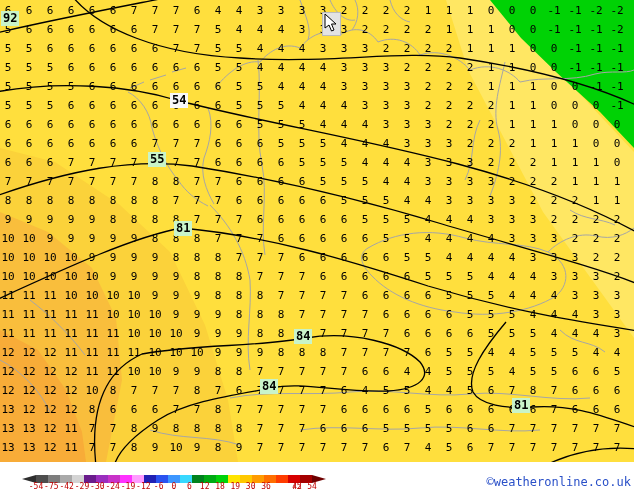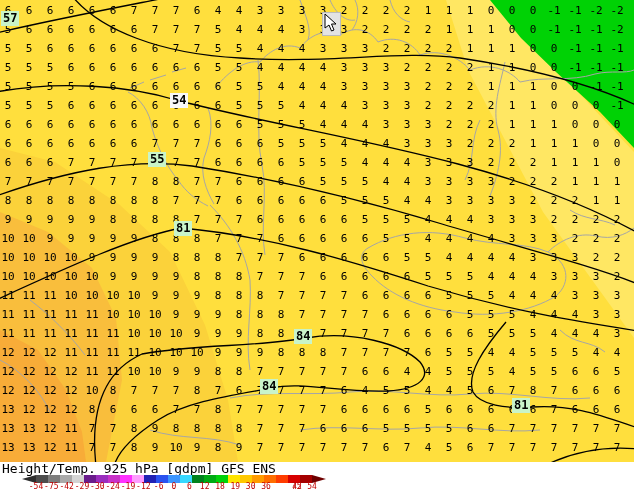--- a/index.html
+++ b/index.html
@@ -804,38 +804,37 @@
         <span class="tv" style="left: 470px; top: 443px;">6</span>
         <span class="tv" style="left: 491px; top: 443px;">7</span>
         <span class="tv" style="left: 512px; top: 443px;">7</span>
         <span class="tv" style="left: 533px; top: 443px;">7</span>
         <span class="tv" style="left: 554px; top: 443px;">7</span>
         <span class="tv" style="left: 575px; top: 443px;">7</span>
         <span class="tv" style="left: 596px; top: 443px;">7</span>
         <span class="tv" style="left: 617px; top: 443px;">7</span>
       </div>
     <div class="layer" id="contour-labels">
-        <span class="clab" style="left: 1px; top: 11px; background: rgb(201, 244, 201);">57</span>
+        <span class="clab" style="left: 1px; top: 11px; background: rgb(201, 244, 201);">92</span>
         <span class="clab" style="left: 170px; top: 93px; background: rgb(248, 248, 248);">54</span>
         <span class="clab" style="left: 148px; top: 152px; background: rgb(201, 244, 201);">55</span>
         <span class="clab" style="left: 174px; top: 221px; background: rgb(201, 244, 201);">81</span>
         <span class="clab" style="left: 294px; top: 329px; background: rgb(201, 244, 201);">84</span>
         <span class="clab" style="left: 260px; top: 379px; background: rgb(201, 244, 201);">84</span>
         <span class="clab" style="left: 512px; top: 398px; background: rgb(201, 244, 201);">81</span>
       </div>
 
     <div id="cursor" style="left: 322px; top: 12px;">
       <svg width="15" height="20" viewBox="0 0 15 20">
         <path d="M2,1 L2,15 L6,12 L8.5,18 L11,17 L8.5,11 L13,11 Z" fill="#fff" stroke="#000" stroke-width="1"></path>
       </svg>
     </div>
   </div>
 
   <div id="footer">
-    <div id="map-title">Height/Temp. 925 hPa [gdpm] GFS ENS</div>
     <div id="arrow-left"></div>
     <div id="scalebar">
         <div class="seg" style="background: rgb(77, 77, 77);"></div>
         <div class="seg" style="background: rgb(125, 125, 125);"></div>
         <div class="seg" style="background: rgb(169, 169, 169);"></div>
         <div class="seg" style="background: rgb(212, 212, 212);"></div>
         <div class="seg" style="background: rgb(106, 28, 140);"></div>
         <div class="seg" style="background: rgb(154, 46, 190);"></div>
         <div class="seg" style="background: rgb(200, 50, 200);"></div>
         <div class="seg" style="background: rgb(255, 50, 255);"></div>
@@ -870,15 +869,16 @@
         <span style="left: 153.333px; color: rgb(192, 0, 0);">6</span>
         <span style="left: 168.667px; color: rgb(192, 0, 0);">12</span>
         <span style="left: 184px; color: rgb(192, 0, 0);">18</span>
         <span style="left: 199.333px; color: rgb(192, 0, 0);">19</span>
         <span style="left: 214.667px; color: rgb(192, 0, 0);">30</span>
         <span style="left: 230px; color: rgb(192, 0, 0);">36</span>
         <span style="left: 261px; color: rgb(192, 0, 0);">42</span>
         <span style="left: 260.667px; color: rgb(192, 0, 0);">75</span>
         <span style="left: 276px; color: rgb(192, 0, 0);">54</span>
       </div>
+    <div id="credit" style="color: rgb(42, 80, 200);">©weatheronline.co.uk</div>
   </div>
 
 </div>
 
 </body></html>

